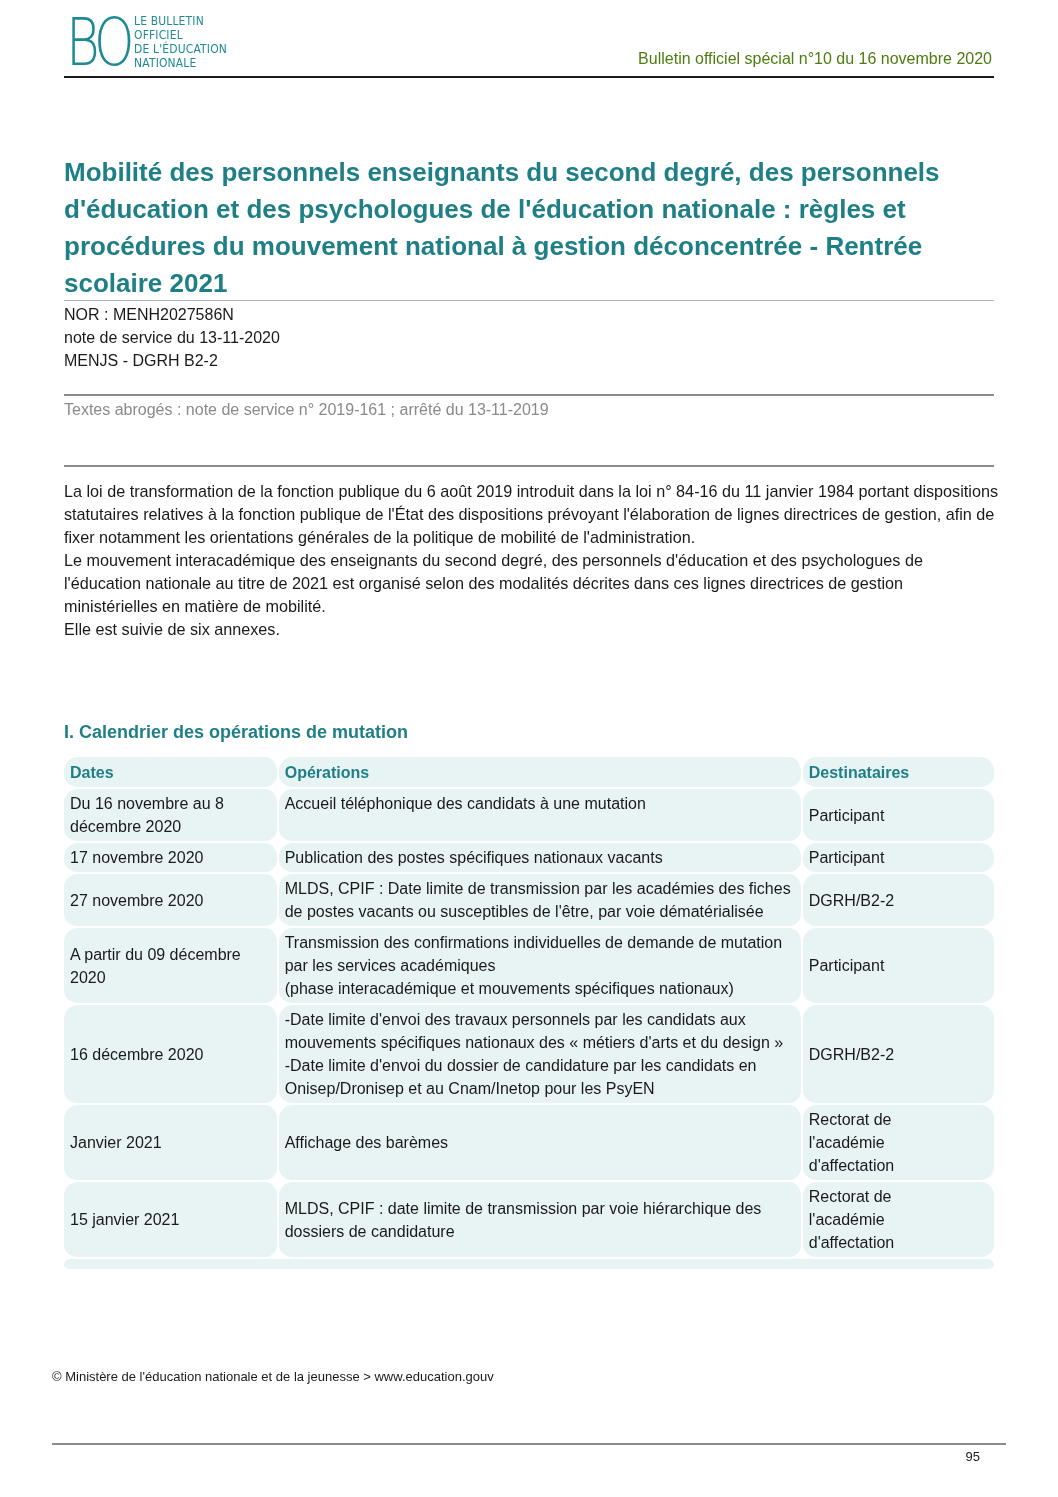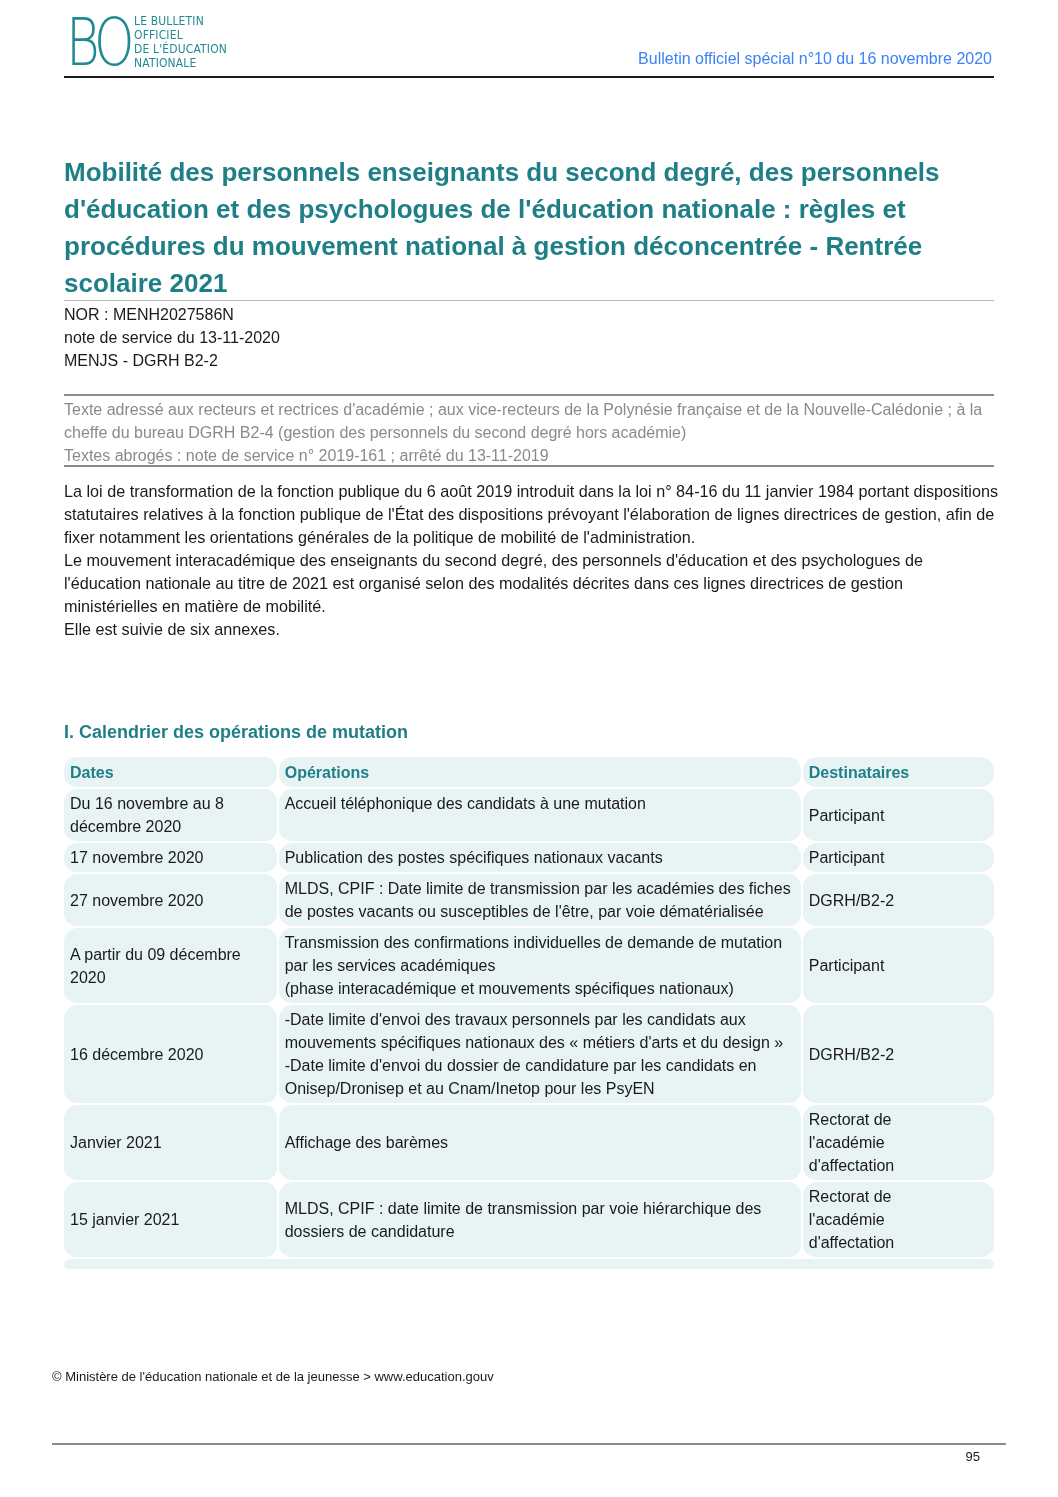--- a/index.html
+++ b/index.html
@@ -16,21 +16,21 @@
       color: #1f8a93; font-size: 66px; line-height: 58px; letter-spacing: -6px;
       transform: scaleX(0.78); transform-origin: left top; width: 66px;
       -webkit-text-stroke: 0px;
     }
     .logo-text {
       margin-left: 2px; color: #1f8a93; font-family: "DejaVu Sans", sans-serif;
       font-size: 12.5px; line-height: 14px; letter-spacing: 0.2px;
       transform: scaleX(0.86); transform-origin: left top;
     }
     .header-right {
-      position: absolute; right: 66px; top: 50px; font-size: 16px; color: #3b82f6;
+      position: absolute; right: 66px; top: 50px; font-size: 16px; color: #4d7c0f;
     }
     .header-rule { position: absolute; left: 64px; right: 64px; top: 76px; height: 2px; background: #1a1a1a; }
 
     
     .title {
       position: absolute; left: 64px; top: 154px; width: 930px;
       font-size: 26px; font-weight: bold; line-height: 37px; color: #1f7f86; margin: 0;
     }
     .title-rule { position: absolute; left: 64px; right: 64px; top: 300px; height: 1px; background: #b5b5b5; }
     .meta { position: absolute; left: 64px; top: 303px; font-size: 16px; line-height: 23px; color: #1a1a1a; }
@@ -93,21 +93,20 @@
 <div class="title-rule"></div>
 
 <div class="meta">
   <div>NOR : MENH2027586N</div>
   <div>note de service du 13-11-2020</div>
   <div>MENJS - DGRH B2-2</div>
 </div>
 
 <div class="addr-rule-top"></div>
 <div class="addr">
-  <div>Texte adressé aux recteurs et rectrices d'académie ; aux vice-recteurs de la Polynésie française et de la Nouvelle-Calédonie ; à la cheffe du bureau DGRH B2-4 (gestion des personnels du second degré hors académie)</div>
   <div>Textes abrogés : note de service n° 2019-161 ; arrêté du 13-11-2019</div>
 </div>
 <div class="addr-rule-bot"></div>
 
 <div class="body-text">
   <p>La loi de transformation de la fonction publique du 6 août 2019 introduit dans la loi n° 84-16 du 11 janvier 1984 portant dispositions statutaires relatives à la fonction publique de l'État des dispositions prévoyant l'élaboration de lignes directrices de gestion, afin de fixer notamment les orientations générales de la politique de mobilité de l'administration.</p>
   <p>Le mouvement interacadémique des enseignants du second degré, des personnels d'éducation et des psychologues de l'éducation nationale au titre de 2021 est organisé selon des modalités décrites dans ces lignes directrices de gestion ministérielles en matière de mobilité.</p>
   <p>Elle est suivie de six annexes.</p>
 </div>
 

